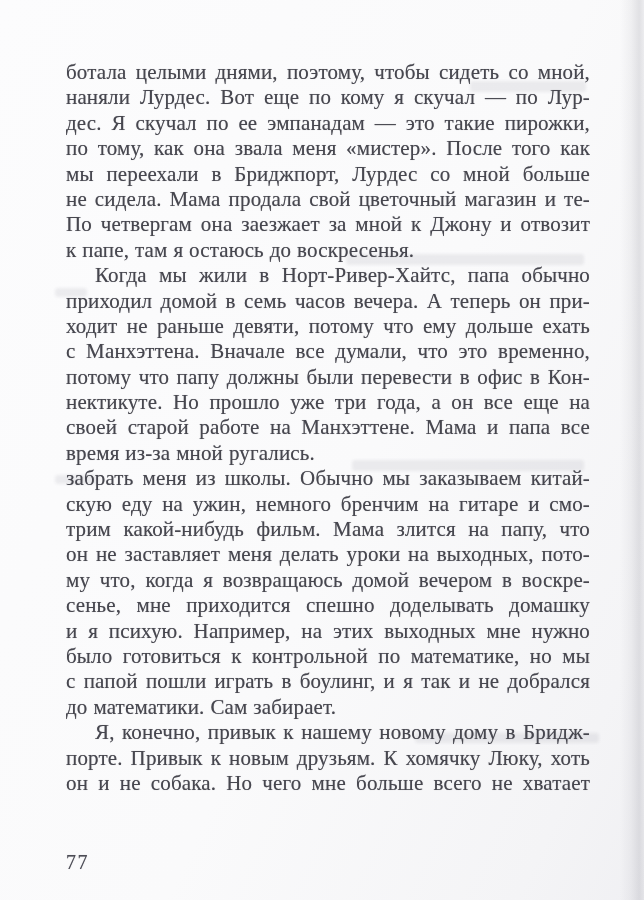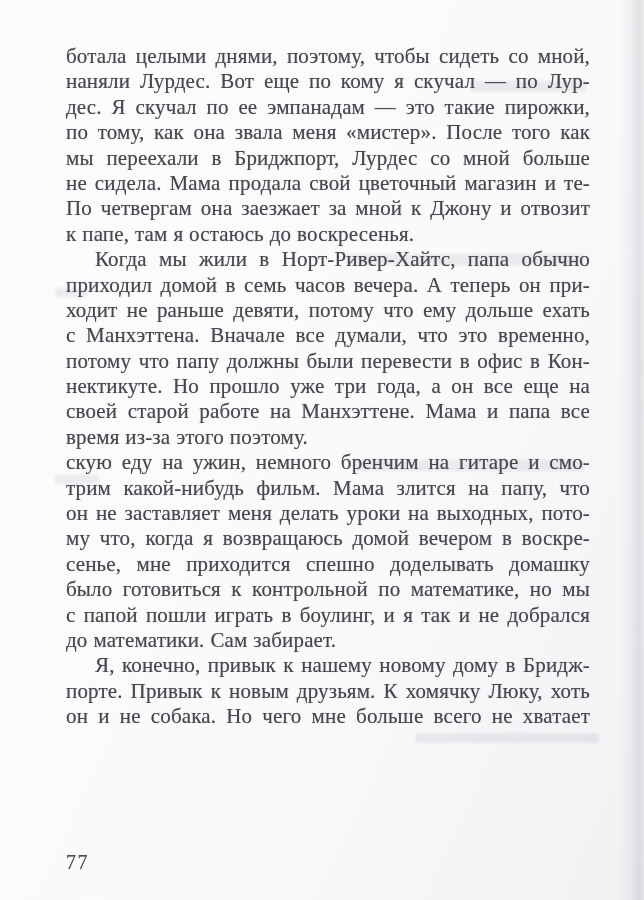--- a/index.html
+++ b/index.html
@@ -14,21 +14,21 @@
     width: 644px;
     height: 900px;
     overflow: hidden;
     background: linear-gradient(115deg, #fcfcfd 0%, #fafafb 55%, #f4f4f6 88%, #f0f0f3 100%);
     font-family: "Liberation Serif", "DejaVu Serif", serif;
     color: #47474f;
   }
   .page-text {
     position: absolute;
     left: 66px;
-    top: 44px;
+    top: 60px;
     width: 524px;
     font-size: 21px;
     line-height: 25.4px;
   }
   .para { margin: 0; padding: 0; }
   .line {
     height: 25.4px;
     overflow: hidden;
     text-align: justify;
     text-align-last: justify;
@@ -100,28 +100,30 @@
         <div class="line noj">к папе, там я остаюсь до воскресенья.</div>
       </div>
       <div class="para">
         <div class="line indent">Когда мы жили в Норт-Ривер-Хайтс, папа обычно</div>
         <div class="line">приходил домой в семь часов вечера. А теперь он при-</div>
         <div class="line">ходит не раньше девяти, потому что ему дольше ехать</div>
         <div class="line">с Манхэттена. Вначале все думали, что это временно,</div>
         <div class="line">потому что папу должны были перевести в офис в Кон-</div>
         <div class="line">нектикуте. Но прошло уже три года, а он все еще на</div>
         <div class="line">своей старой работе на Манхэттене. Мама и папа все</div>
-        <div class="line noj">время из-за этого поэтому.</div>
+        <div class="line noj">время из-за мной ругались.</div>
       </div>
       <div class="para">
+        <div class="line">забрать меня из школы. Обычно мы заказываем китай-</div>
         <div class="line">скую еду на ужин, немного бренчим на гитаре и смо-</div>
         <div class="line">трим какой-нибудь фильм. Мама злится на папу, что</div>
         <div class="line">он не заставляет меня делать уроки на выходных, пото-</div>
         <div class="line">му что, когда я возвращаюсь домой вечером в воскре-</div>
         <div class="line">сенье, мне приходится спешно доделывать домашку</div>
+        <div class="line">и я психую. Например, на этих выходных мне нужно</div>
         <div class="line">было готовиться к контрольной по математике, но мы</div>
         <div class="line">с папой пошли играть в боулинг, и я так и не добрался</div>
         <div class="line noj">до математики. Сам забирает.</div>
       </div>
       <div class="para">
         <div class="line indent">Я, конечно, привык к нашему новому дому в Бридж-</div>
         <div class="line">порте. Привык к новым друзьям. К хомячку Люку, хоть</div>
         <div class="line">он и не собака. Но чего мне больше всего не хватает</div>
       </div>
     </div>

